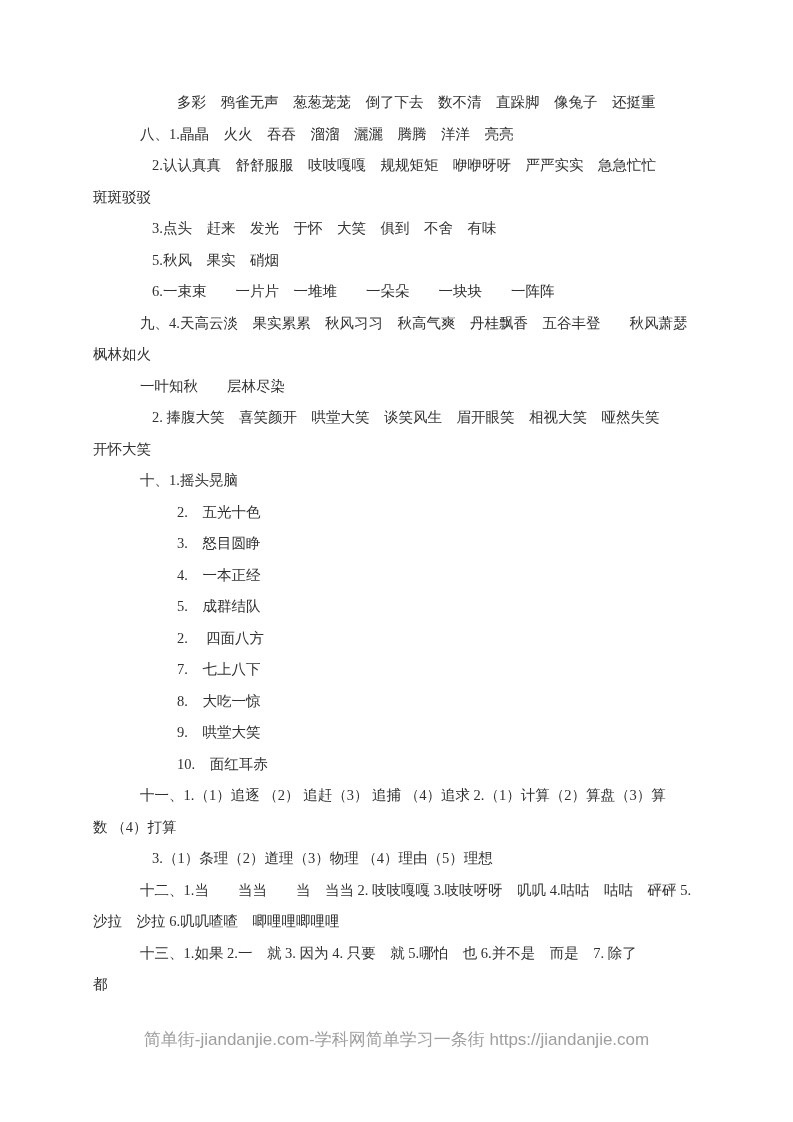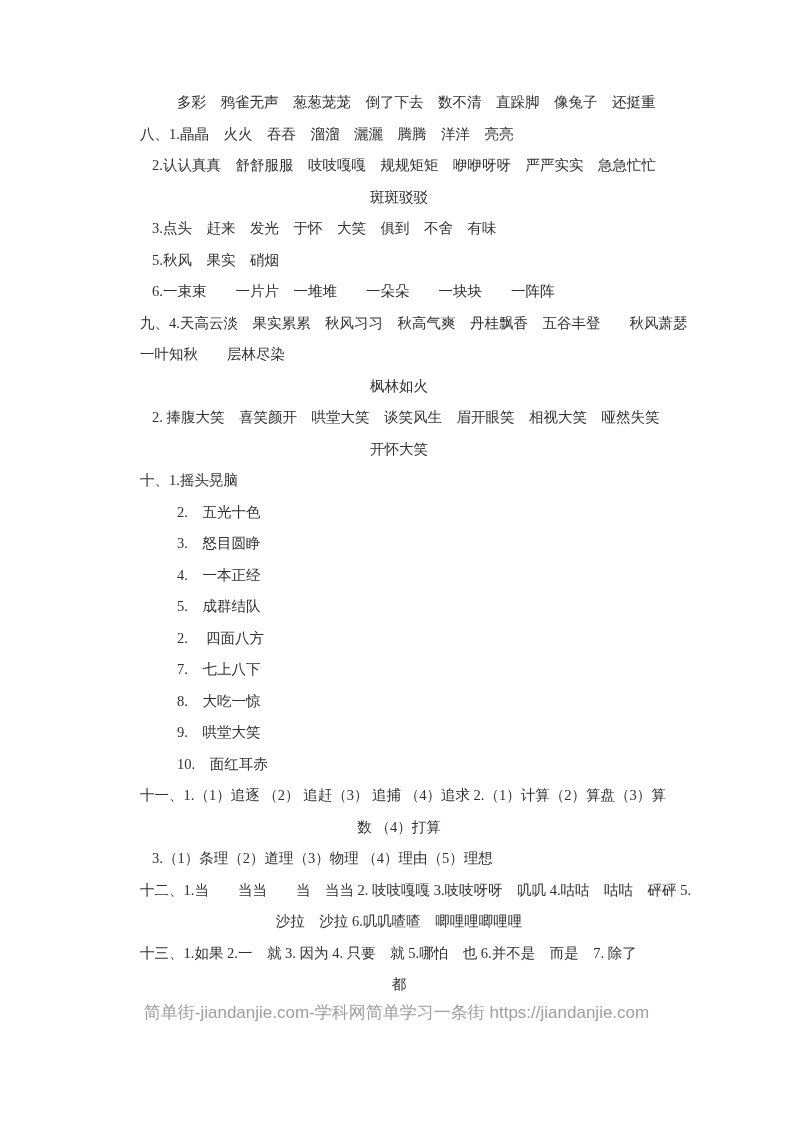--- a/index.html
+++ b/index.html
@@ -17,25 +17,26 @@
   .doc {
     padding: 87px 88px 0 93px;
     font-size: 14.5px;
   }
   .line {
     line-height: 31.5px;
     height: 31.5px;
     white-space: pre;
     font-weight: 400;
   }
-  .cont    { margin-left: 0; text-align: center; }
+  .cont    { margin-left: 0; }
   .section { margin-left: 47px; }
   .sub     { margin-left: 59px; }
   .item    { margin-left: 84px; }
   .footer {
+    margin-top: 27px;
     width: 793px;
     text-align: center;
     color: #9e9e9e;
     font-family: "Liberation Sans", "DejaVu Sans", sans-serif;
     font-size: 17px;
     white-space: pre;
   }
 </style>
 </head>
 <body>
@@ -43,22 +44,22 @@
 <div class="doc">
   <div id="lines">
       <div class="line item">多彩　鸦雀无声　葱葱茏茏　倒了下去　数不清　直跺脚　像兔子　还挺重</div>
       <div class="line section">八、1.晶晶　火火　吞吞　溜溜　灑灑　腾腾　洋洋　亮亮</div>
       <div class="line sub">2.认认真真　舒舒服服　吱吱嘎嘎　规规矩矩　咿咿呀呀　严严实实　急急忙忙</div>
       <div class="line cont">斑斑驳驳</div>
       <div class="line sub">3.点头　赶来　发光　于怀　大笑　俱到　不舍　有味</div>
       <div class="line sub">5.秋风　果实　硝烟</div>
       <div class="line sub">6.一束束　　一片片　一堆堆　　一朵朵　　一块块　　一阵阵</div>
       <div class="line section">九、4.天高云淡　果实累累　秋风习习　秋高气爽　丹桂飘香　五谷丰登　　秋风萧瑟</div>
+      <div class="line cont">枫林如火</div>
       <div class="line section">一叶知秋　　层林尽染</div>
-      <div class="line cont">枫林如火</div>
       <div class="line sub">2. 捧腹大笑　喜笑颜开　哄堂大笑　谈笑风生　眉开眼笑　相视大笑　哑然失笑</div>
       <div class="line cont">开怀大笑</div>
       <div class="line section">十、1.摇头晃脑</div>
       <div class="line item">2.　五光十色</div>
       <div class="line item">3.　怒目圆睁</div>
       <div class="line item">4.　一本正经</div>
       <div class="line item">5.　成群结队</div>
       <div class="line item">2.　 四面八方</div>
       <div class="line item">7.　七上八下</div>
       <div class="line item">8.　大吃一惊</div>

